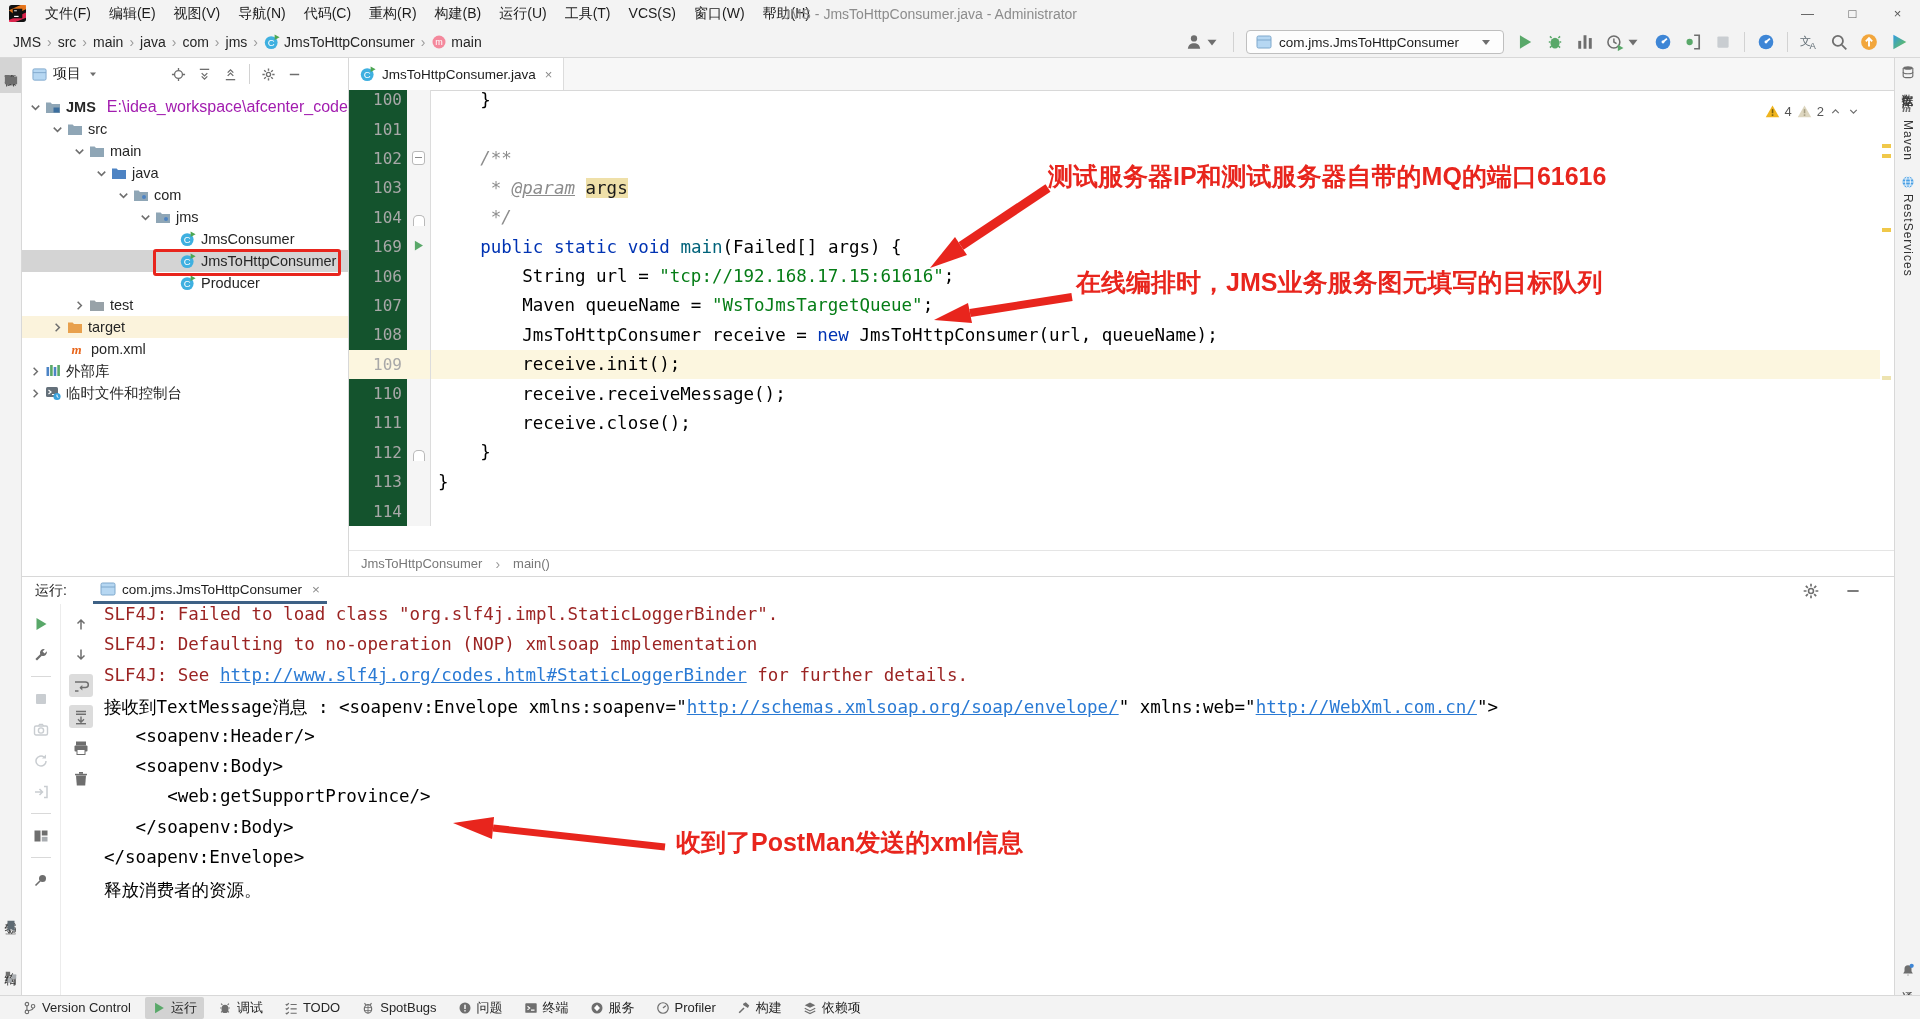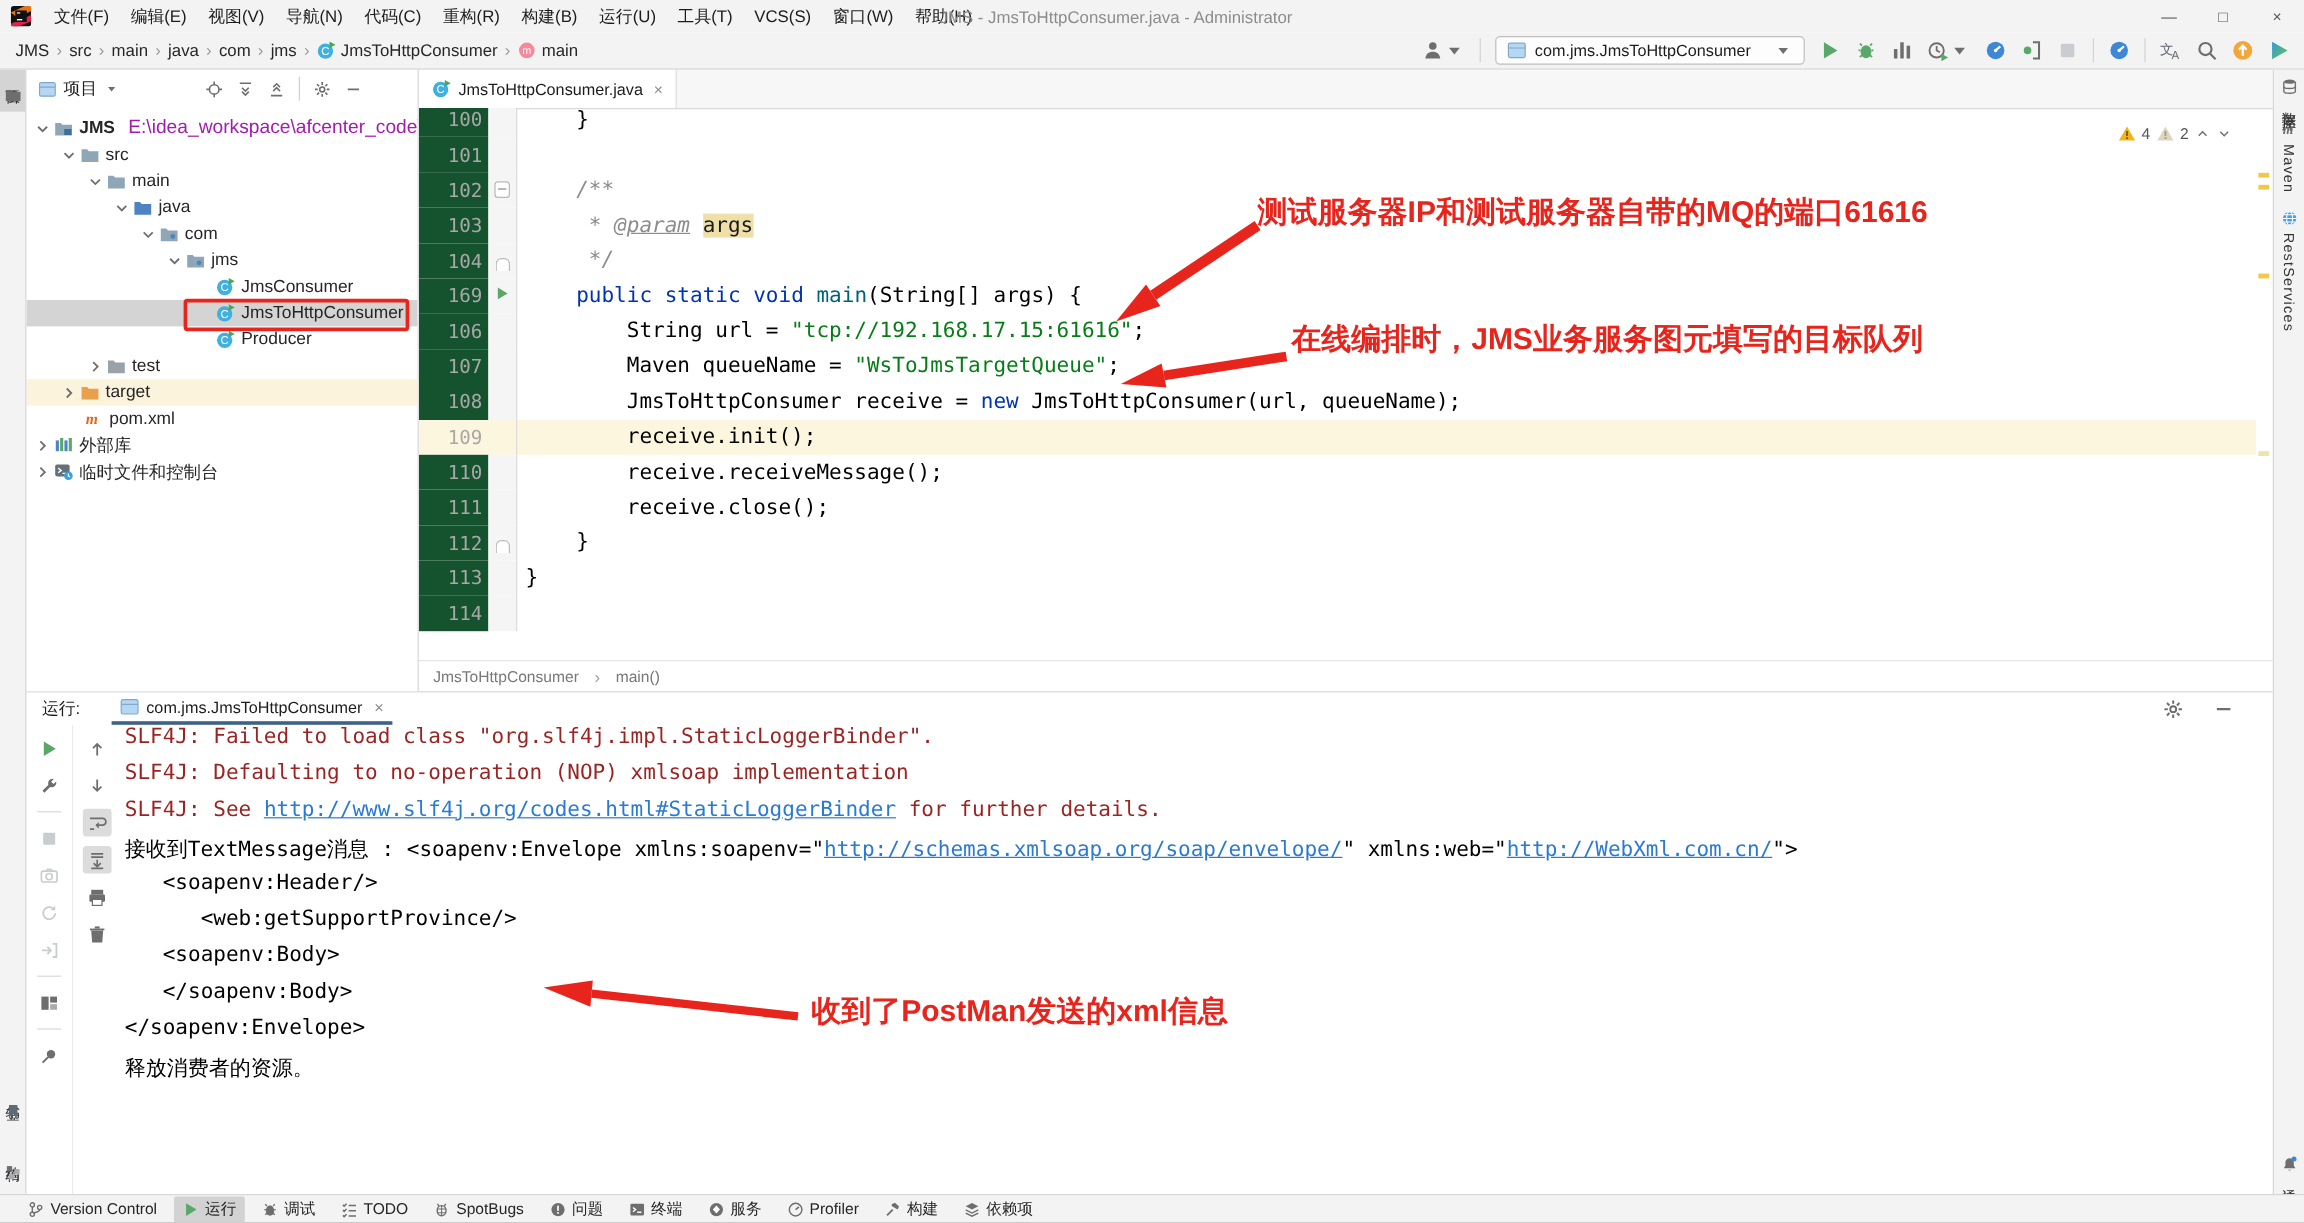--- a/index.html
+++ b/index.html
@@ -687,21 +687,21 @@
           </div>
           <div class="line">
             <span class="ln">169</span>
             <span class="fold">
               <span class="runarrow"><span class="ic">
                   <svg viewBox="0 0 16 16">
                     <path d="M3.5 2l10 6-10 6z" fill="#59A869"></path>
                   </svg>
                 </span></span>
             </span>
-            <span class="ct"><span class="s-pl">    </span><span class="s-kw">public</span><span class="s-pl"> </span><span class="s-kw">static</span><span class="s-pl"> </span><span class="s-kw">void</span><span class="s-pl"> </span><span class="s-mth">main</span><span class="s-pl">(String[] args) {</span></span>
+            <span class="ct"><span class="s-pl">    </span><span class="s-kw">public</span><span class="s-pl"> </span><span class="s-kw">static</span><span class="s-pl"> </span><span class="s-kw">void</span><span class="s-pl"> </span><span class="s-mth">main</span><span class="s-pl">(Failed[] args) {</span></span>
           </div>
           <div class="line">
             <span class="ln">106</span>
             <span class="fold"></span>
             <span class="ct"><span class="s-pl">        String url = </span><span class="s-str">"tcp://192.168.17.15:61616"</span><span class="s-pl">;</span></span>
           </div>
           <div class="line">
             <span class="ln">107</span>
             <span class="fold"></span>
             <span class="ct"><span class="s-pl">        Maven queueName = </span><span class="s-str">"WsToJmsTargetQueue"</span><span class="s-pl">;</span></span>
@@ -936,22 +936,22 @@
             </span>
           </span>
         </div>
     </div>
     <div class="cout" id="cout">
         <div class="cline"><span class="c-err">SLF4J: Failed to load class "org.slf4j.impl.StaticLoggerBinder".</span></div>
         <div class="cline"><span class="c-err">SLF4J: Defaulting to no-operation (NOP) xmlsoap implementation</span></div>
         <div class="cline"><span class="c-err">SLF4J: See </span><span class="c-link">http://www.slf4j.org/codes.html#StaticLoggerBinder</span><span class="c-err"> for further details.</span></div>
         <div class="cline"><span class="c-pl">接收到TextMessage消息 : &lt;soapenv:Envelope xmlns:soapenv="</span><span class="c-link">http://schemas.xmlsoap.org/soap/envelope/</span><span class="c-pl">" xmlns:web="</span><span class="c-link">http://WebXml.com.cn/</span><span class="c-pl">"&gt;</span></div>
         <div class="cline"><span class="c-pl">   &lt;soapenv:Header/&gt;</span></div>
+        <div class="cline"><span class="c-pl">   &lt;soapenv:Body&gt;</span></div>
         <div class="cline"><span class="c-pl">      &lt;web:getSupportProvince/&gt;</span></div>
-        <div class="cline"><span class="c-pl">   &lt;soapenv:Body&gt;</span></div>
         <div class="cline"><span class="c-pl">   &lt;/soapenv:Body&gt;</span></div>
         <div class="cline"><span class="c-pl">&lt;/soapenv:Envelope&gt;</span></div>
         <div class="cline"><span class="c-pl">释放消费者的资源。</span></div>
         <div class="cline"></div>
       </div>
   </div>
 
   <div class="bbar" id="bbar">
       <span class="btab">
         <span class="ic">

